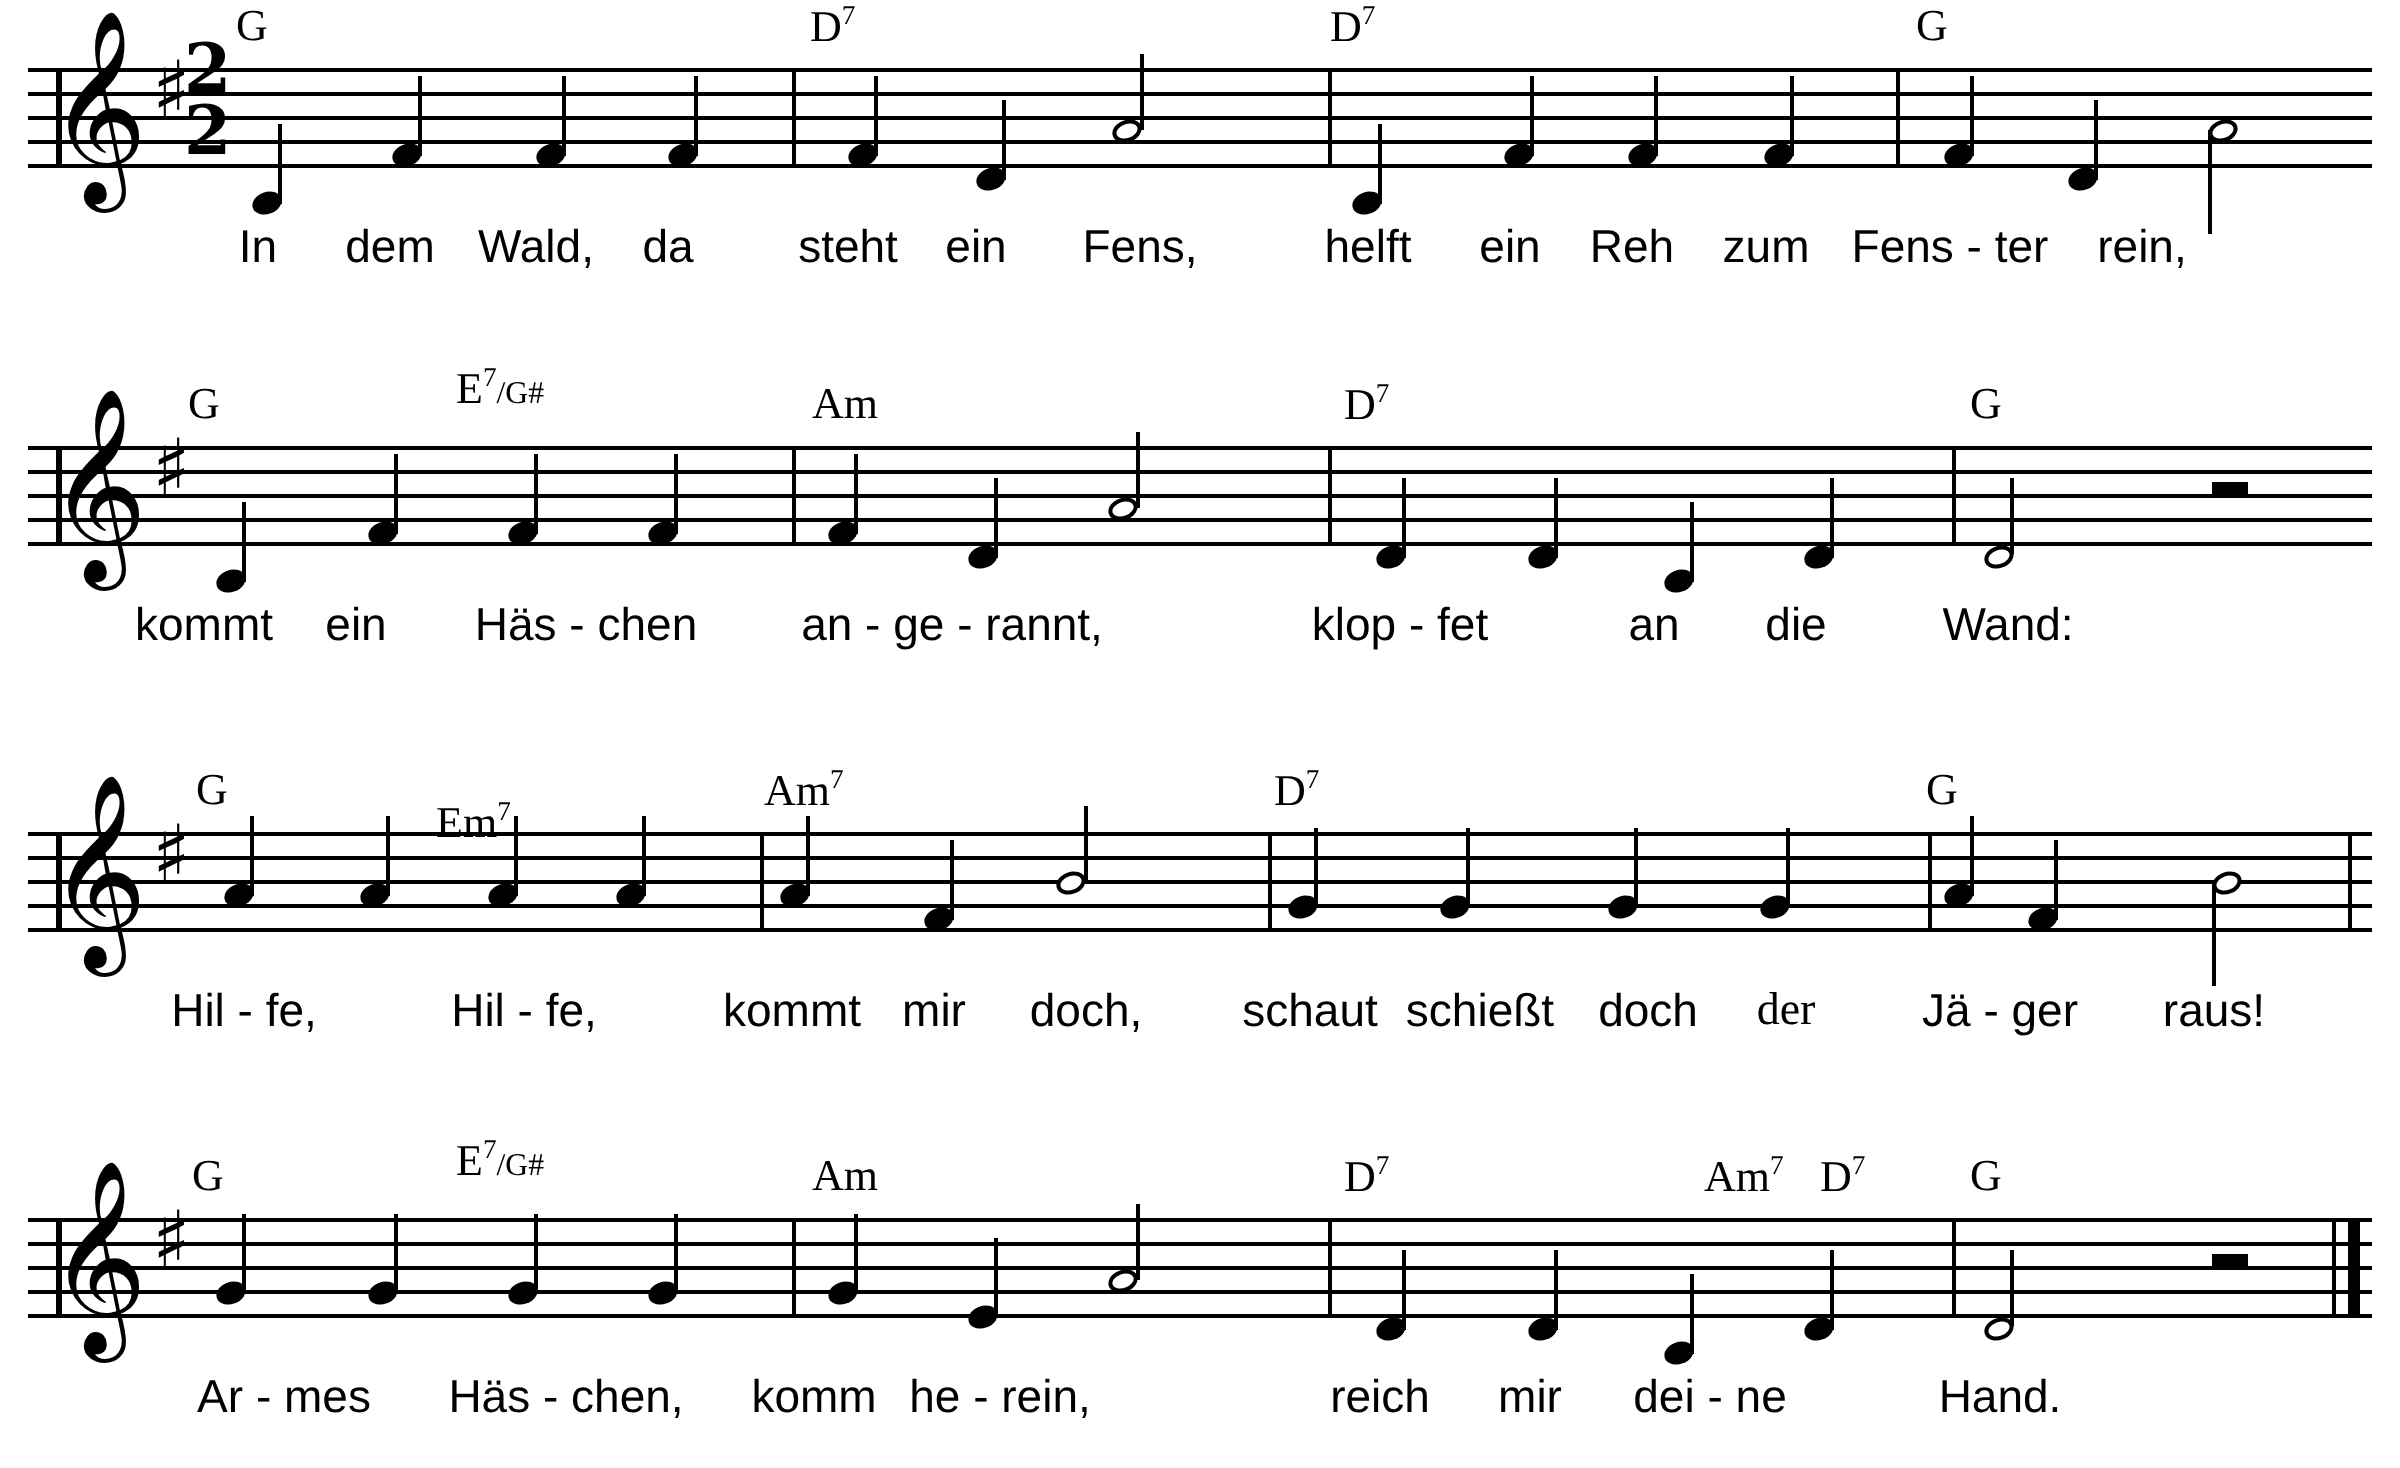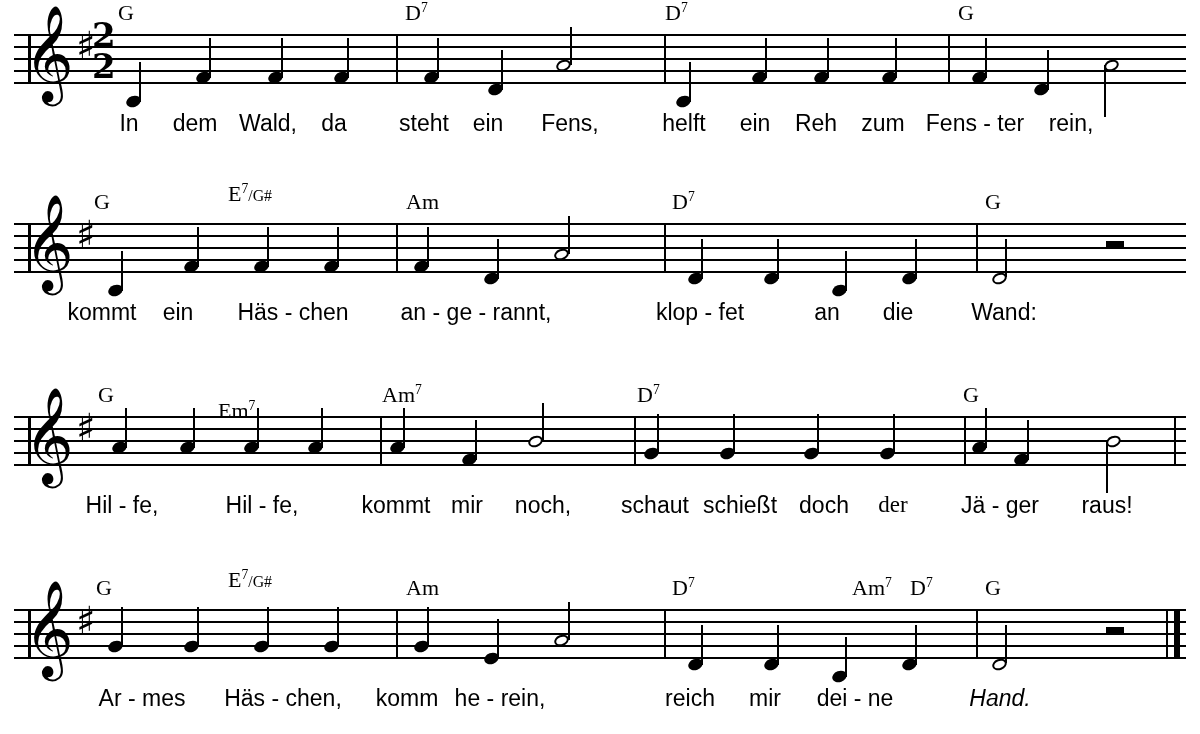--- a/index.html
+++ b/index.html
@@ -336,21 +336,21 @@
     <div class="chord" style="left:98px; top:-34px;"><span>G</span></div>
     <div class="chord" style="left:218px; top:-34px;margin-top:16px;"><span>Em</span><sup>7</sup></div>
     <div class="chord" style="left:382px; top:-34px;"><span>Am</span><sup>7</sup></div>
     <div class="chord" style="left:637px; top:-34px;"><span>D</span><sup>7</sup></div>
     <div class="chord" style="left:963px; top:-34px;"><span>G</span></div>
 
     <div class="lyric" style="left:122px; top:76px;">Hil&nbsp;-&nbsp;fe,</div>
     <div class="lyric" style="left:262px; top:76px;">Hil&nbsp;-&nbsp;fe,</div>
     <div class="lyric" style="left:396px; top:76px;">kommt</div>
     <div class="lyric" style="left:467px; top:76px;">mir</div>
-    <div class="lyric" style="left:543px; top:76px;">noch,</div>
+    <div class="lyric" style="left:543px; top:76px;">doch,</div>
     <div class="lyric" style="left:655px; top:76px;">schaut</div>
     <div class="lyric" style="left:740px; top:76px;">schießt</div>
     <div class="lyric" style="left:824px; top:76px;">doch</div>
     <div class="lyric" style="left:893px; top:76px;font-family:Liberation Serif, serif;">der</div>
     <div class="lyric" style="left:1000px; top:76px;">Jä&nbsp;-&nbsp;ger</div>
     <div class="lyric" style="left:1107px; top:76px;">raus!</div>
   </div>
 
   <div class="system" style="top:609px;">
     <div class="staff">
@@ -405,16 +405,16 @@
     <div class="chord" style="left:910px; top:-34px;"><span>D</span><sup>7</sup></div>
     <div class="chord" style="left:985px; top:-34px;"><span>G</span></div>
 
     <div class="lyric" style="left:142px; top:76px;">Ar&nbsp;-&nbsp;mes</div>
     <div class="lyric" style="left:283px; top:76px;">Häs&nbsp;-&nbsp;chen,</div>
     <div class="lyric" style="left:407px; top:76px;">komm</div>
     <div class="lyric" style="left:500px; top:76px;">he&nbsp;-&nbsp;rein,</div>
     <div class="lyric" style="left:690px; top:76px;">reich</div>
     <div class="lyric" style="left:765px; top:76px;">mir</div>
     <div class="lyric" style="left:855px; top:76px;">dei&nbsp;-&nbsp;ne</div>
-    <div class="lyric" style="left:1000px; top:76px;font-style:italic;">Hand.</div>
+    <div class="lyric" style="left:1000px; top:76px;">Hand.</div>
   </div>
 
 </div>
 
 </body></html>

